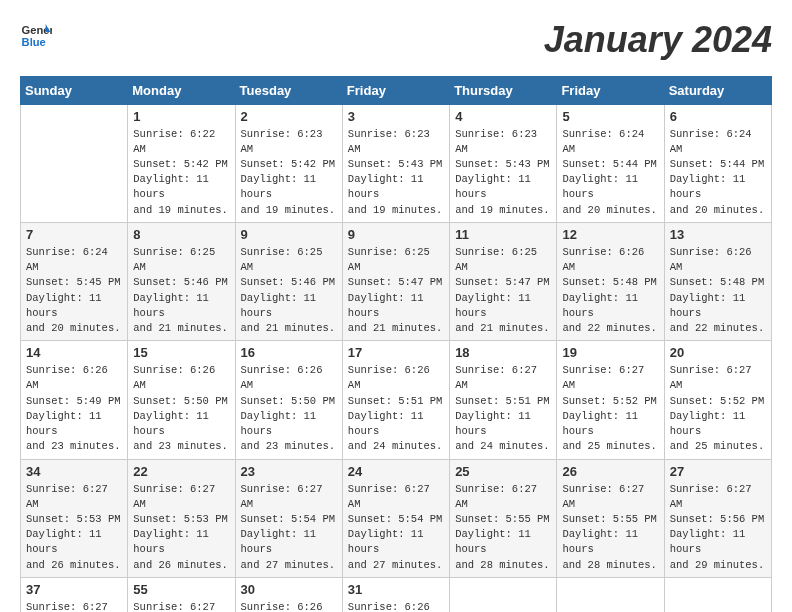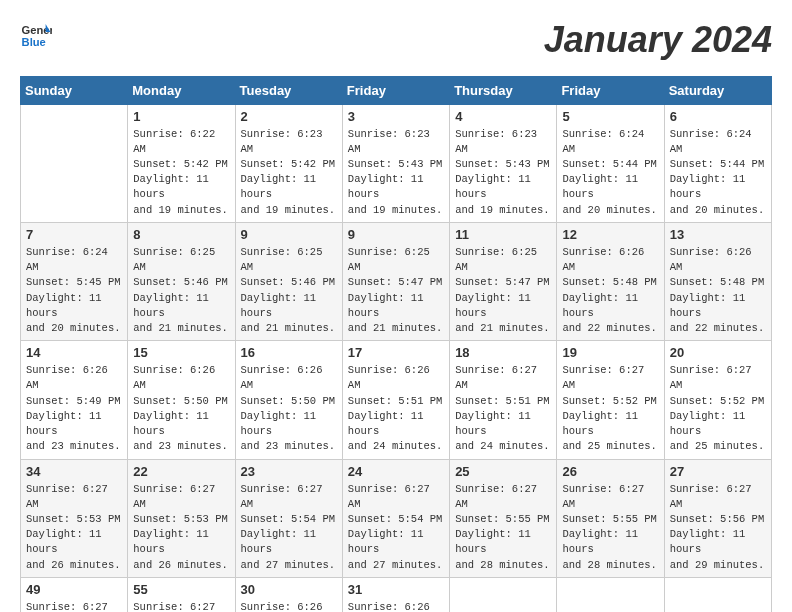--- a/index.html
+++ b/index.html
@@ -224,21 +224,21 @@
           <span class="day-num">26</span>
           <div class="day-info">Sunrise: 6:27 AM<br>Sunset: 5:55 PM<br>Daylight: 11 hours<br>and 28 minutes.</div>
         </td>
         <td>
           <span class="day-num">27</span>
           <div class="day-info">Sunrise: 6:27 AM<br>Sunset: 5:56 PM<br>Daylight: 11 hours<br>and 29 minutes.</div>
         </td>
       </tr>
       <tr>
         <td>
-          <span class="day-num">49</span>
+          <span class="day-num">37</span>
           <div class="day-info">Sunrise: 6:27 AM<br>Sunset: 5:56 PM<br>Daylight: 11 hours<br>and 29 minutes.</div>
         </td>
         <td>
           <span class="day-num">55</span>
           <div class="day-info">Sunrise: 6:27 AM<br>Sunset: 5:57 PM<br>Daylight: 11 hours<br>and 30 minutes.</div>
         </td>
         <td>
           <span class="day-num">30</span>
           <div class="day-info">Sunrise: 6:26 AM<br>Sunset: 5:57 PM<br>Daylight: 11 hours<br>and 30 minutes.</div>
         </td>

